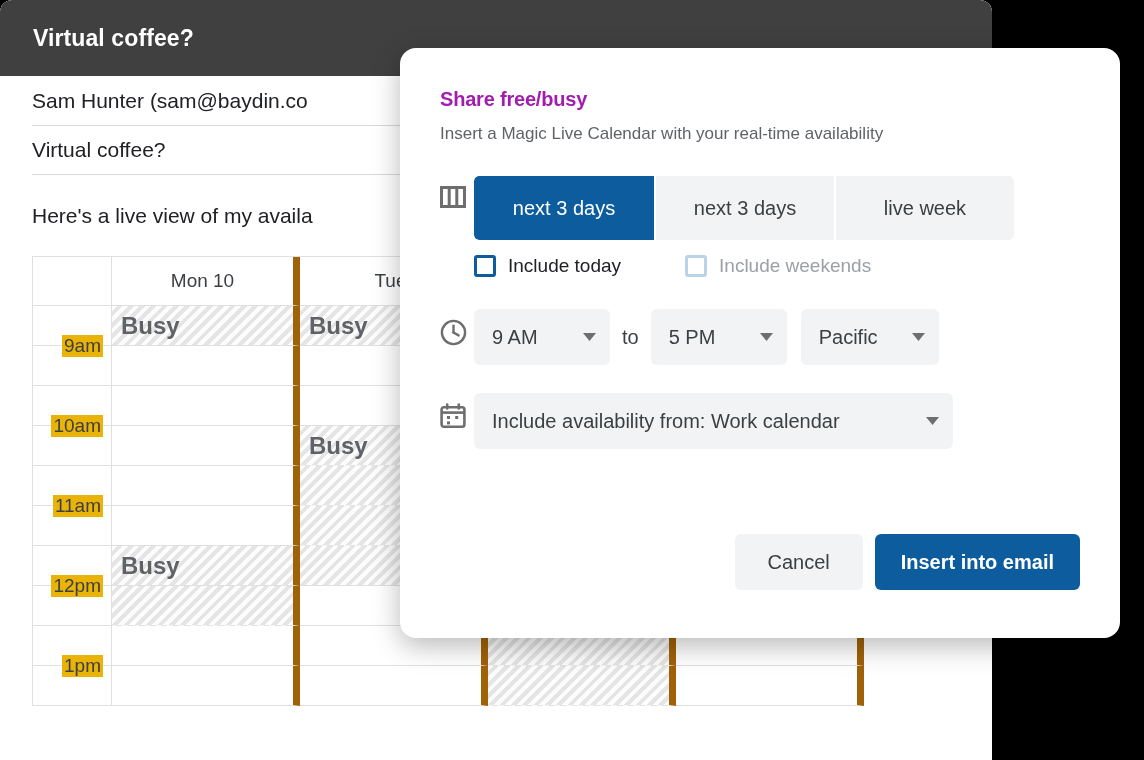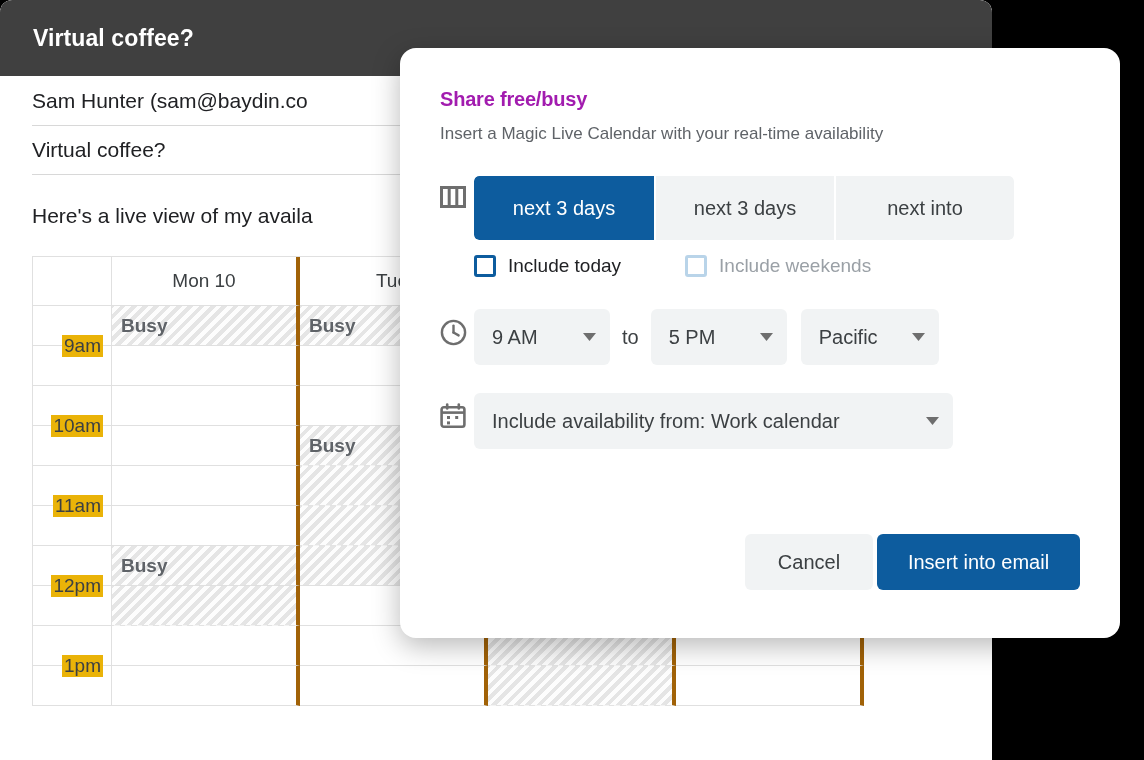--- a/index.html
+++ b/index.html
@@ -111,21 +111,21 @@
     display: flex;
     align-items: center;
     justify-content: center;
     font-size: 19px;
     color: #3c4043;
   }
 
   .cal-col {
     width: 188px;
     min-width: 188px;
-    border-right: 4px solid #a16207;
+    border-right: 7px solid #a16207;
     border-bottom: 1px solid #e0e0e0;
     height: 40px;
     position: relative;
   }
 
   .cal-col.busy {
     background-color: #f1f1f1;
     background-image: repeating-linear-gradient(
       -45deg,
       rgba(255,255,255,0.85) 0px,
@@ -133,21 +133,21 @@
       rgba(0,0,0,0.05) 4px,
       rgba(0,0,0,0.05) 8px
     );
   }
 
   .busy-label {
     position: absolute;
     left: 9px;
     top: 50%;
     transform: translateY(-50%);
-    font-size: 19px;
+    font-size: 24px;
     font-weight: bold;
     color: #5f6368;
   }
 
   .cal-col.busy-mid { border-bottom: 1px solid rgba(224,224,224,0.35); }
 
   
   .dialog {
     position: absolute;
     left: 400px;
@@ -294,22 +294,22 @@
     padding: 0 26px;
   }
   .btn-cancel {
     background: #f1f3f4;
     color: #3c4043;
     min-width: 128px;
   }
   .btn-primary {
     background: #0d5c9e;
     color: #ffffff;
-    font-weight: normal;
-    margin-left: 4px;
+    font-weight: bold;
+    margin-left: 12px;
     min-width: 203px;
   }
 
   svg { display: block; }
 </style>
 </head>
 <body>
 
 <div id="stage">
 
@@ -458,21 +458,21 @@
       <div class="opt-icon">
         <svg width="26" height="22" viewBox="0 0 26 22" aria-hidden="true">
           <rect x="1.5" y="1.5" width="23" height="19" fill="none" stroke="#6e6e6e" stroke-width="3"></rect>
           <line x1="9.2" y1="1.5" x2="9.2" y2="20.5" stroke="#6e6e6e" stroke-width="3"></line>
           <line x1="16.8" y1="1.5" x2="16.8" y2="20.5" stroke="#6e6e6e" stroke-width="3"></line>
         </svg>
       </div>
       <div class="segmented">
         <button class="seg active">next 3 days</button>
         <button class="seg">next 3 days</button>
-        <button class="seg">next into</button>
+        <button class="seg">live week</button>
       </div>
     </div>
 
     <div class="checks-row">
       <div class="check-item">
         <span class="chk"></span>
         <span class="chk-label">Include today</span>
       </div>
       <div class="check-item">
         <span class="chk disabled"></span>

